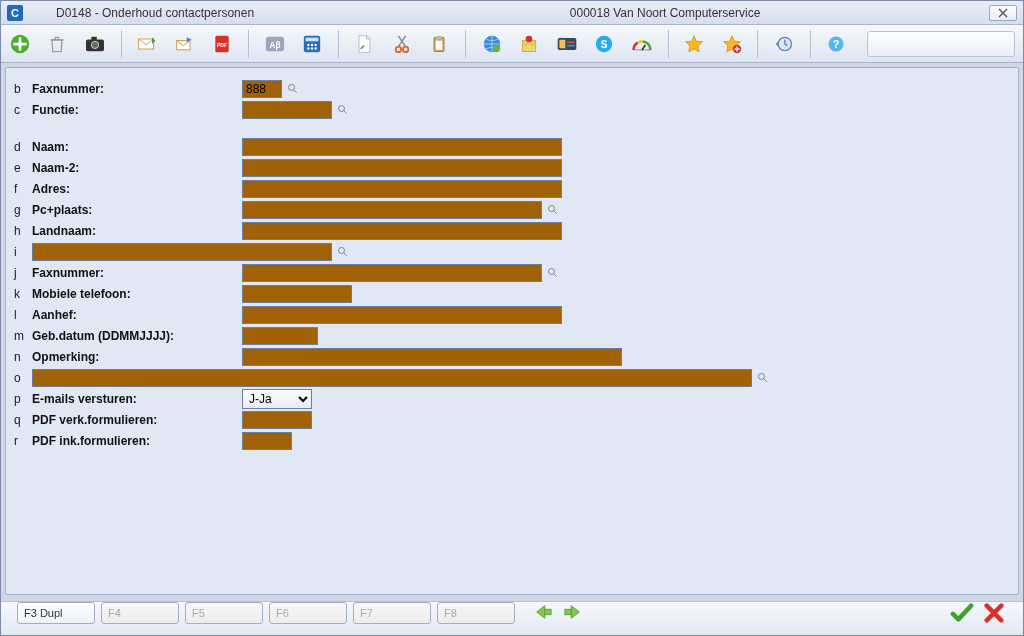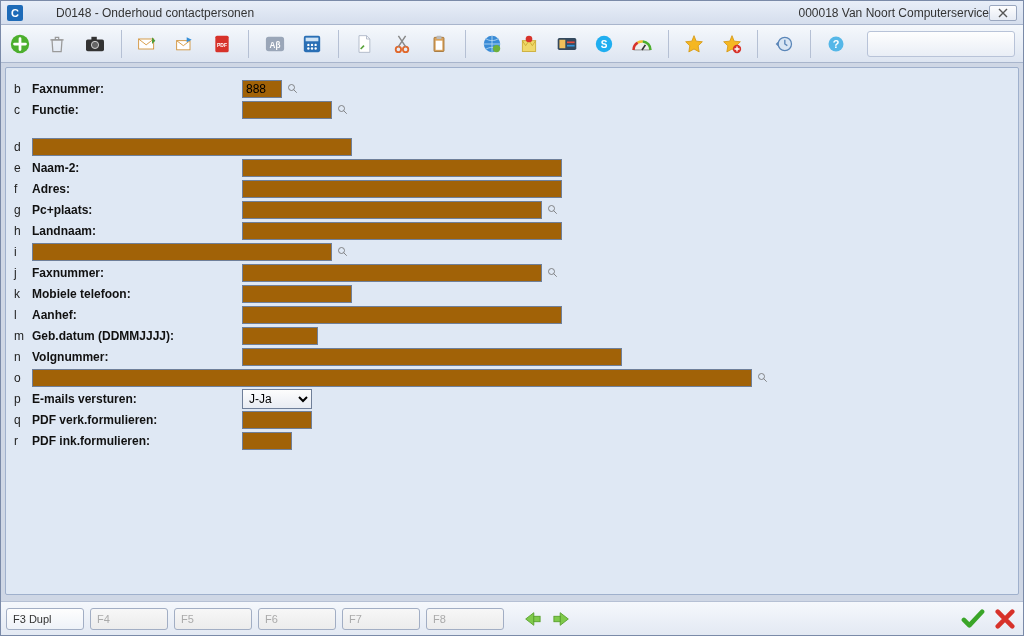--- a/index.html
+++ b/index.html
@@ -25,21 +25,21 @@
   .titlebar .appicon {
     width: 16px; height: 16px;
     background: #1e6bb8;
     color: #fff;
     display: flex; align-items: center; justify-content: center;
     font-weight: bold; font-size: 11px;
     margin-right: 6px;
     border-radius: 2px;
   }
   .titlebar .tleft { flex: 0 0 auto; margin-left: 27px; }
-  .titlebar .tcenter { flex: 1; text-align: right; padding-left: 72px; margin-left: 15px;}
+  .titlebar .tcenter { flex: 1; text-align: center; padding-left: 72px; margin-left: 15px;}
   .titlebar .closebtn {
     width: 28px; height: 16px;
     border: 1px solid #9aa7bf;
     border-radius: 2px;
     background: linear-gradient(#fdfdfe,#e6ebf4);
     display: flex; align-items: center; justify-content: center;
     font-size: 10px; color: #555;
     cursor: pointer;
   }
   
@@ -121,22 +121,22 @@
   }
   .spacer-row { height: 16px; }
   
   .bottombar {
     position: absolute;
     left: 1px; right: 1px; bottom: 1px;
     height: 34px;
     background: linear-gradient(#f5f8fc,#e3e9f3);
     border-top: 1px solid #b5c0d4;
     display: flex;
-    align-items: center;
-    padding: 0 5px;
+    align-items: flex-start;
+    padding: 0 16px;
     gap: 6px;
   }
   .fnbtn {
     width: 78px; height: 22px;
     border: 1px solid #a2aec4;
     border-radius: 3px;
     background: linear-gradient(#fefefe,#eef2f8);
     font-size: 11px;
     padding: 0 6px;
     display: flex; align-items: center;
@@ -352,20 +352,21 @@
             <path d="M9 9l4 4" stroke="#666"></path>
           </svg>
         </span>
     </div>
   </div>
 
   <div class="spacer-row"></div>
 
   <div class="row">
       <div class="k">d</div>
+      <div class="lab">Naam:</div>
       <div class="val">
         <input type="text" class="f" style="width: 320px;" value="">
       </div>
     </div>
   <div class="row">
       <div class="k">e</div>
       <div class="lab">Naam-2:</div>
       <div class="val">
         <input type="text" class="f" style="width: 320px;" value="">
       </div>
@@ -438,21 +439,21 @@
     </div>
   <div class="row">
       <div class="k">m</div>
       <div class="lab">Geb.datum (DDMMJJJJ):</div>
       <div class="val">
         <input type="text" class="f" style="width: 76px;" value="">
       </div>
     </div>
   <div class="row">
       <div class="k">n</div>
-      <div class="lab">Volgnummer:</div>
+      <div class="lab">Opmerking:</div>
       <div class="val">
         <input type="text" class="f" style="width: 380px;" value="">
       </div>
     </div>
   <div class="row">
       <div class="k">o</div>
       <div class="val">
         <input type="text" class="f" style="width: 720px;" value="">
         <span class="lookup">
           <svg viewBox="0 0 16 16">

